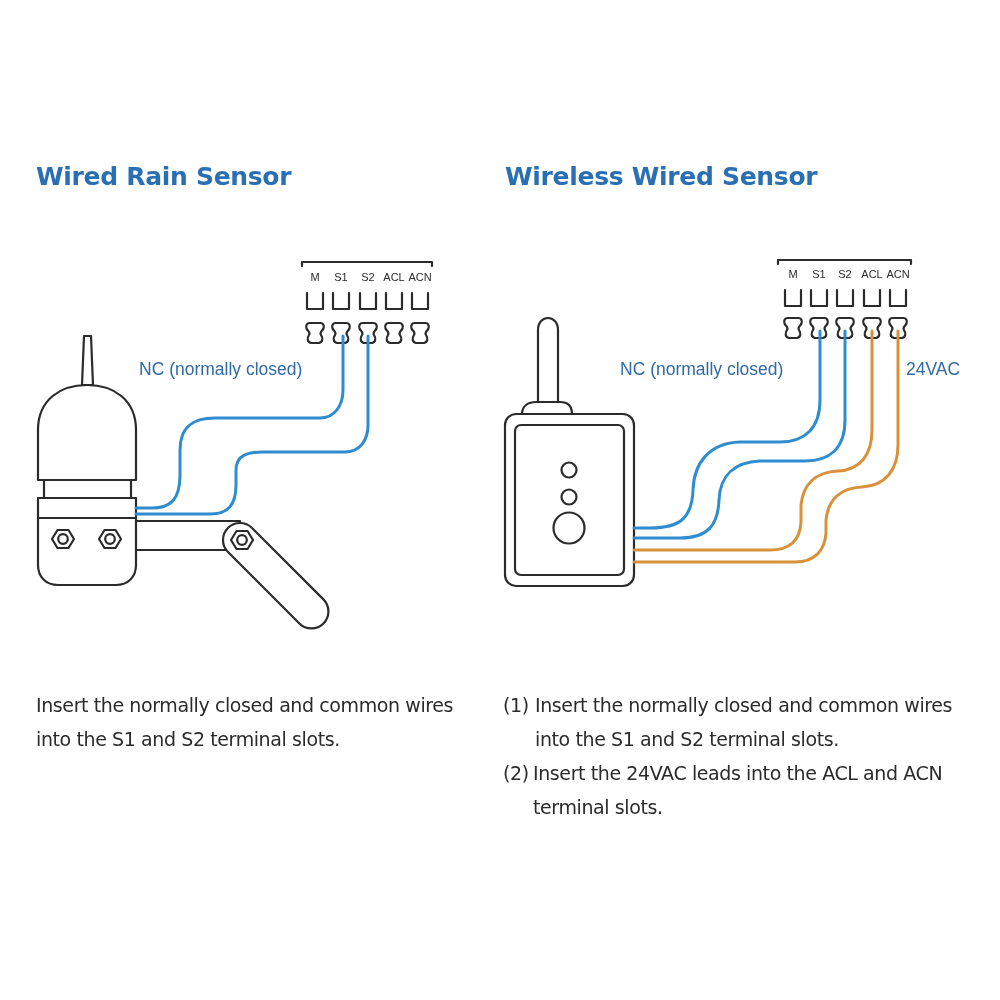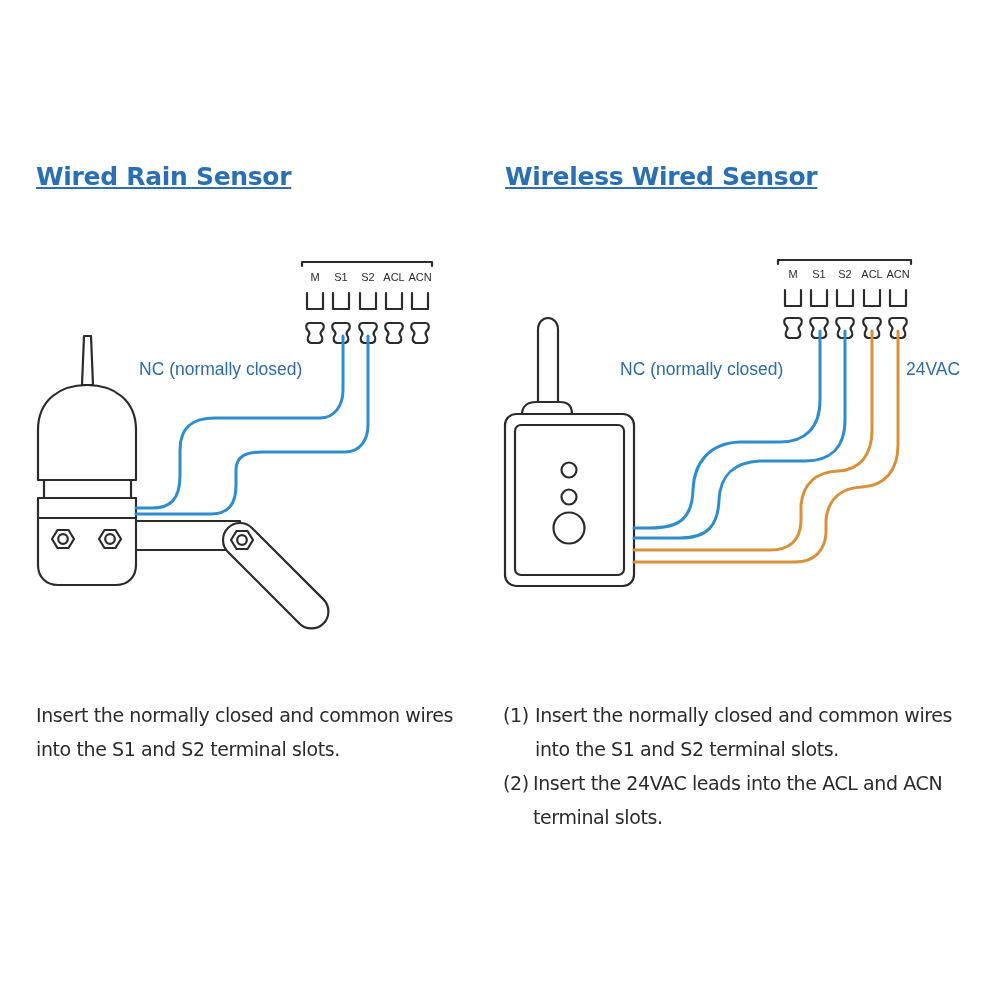--- a/index.html
+++ b/index.html
@@ -1,27 +1,27 @@
 <!DOCTYPE html>
 <html><head>
   <meta charset="utf-8">
   <style>
     html, body { margin: 0; padding: 0; background: #ffffff; }
     body { width: 1000px; height: 1000px; position: relative; overflow: hidden; font-family: "Liberation Sans", sans-serif; }
-    .panel-title { position: absolute; top: 162px; font-family: "DejaVu Sans", sans-serif; font-weight: bold; font-size: 25px; color: #2a6fb4; letter-spacing: -0.3px; margin: 0; text-decoration: underline; }
+    .panel-title { position: absolute; top: 162px; font-family: "DejaVu Sans", sans-serif; font-weight: bold; font-size: 25px; color: #2a6fb4; letter-spacing: -0.3px; margin: 0; }
     #title-wired { left: 36px; }
     #title-wireless { left: 505px; }
     svg.diagram { position: absolute; left: 0; top: 0; width: 1000px; height: 1000px; }
     .outline { fill: #ffffff; stroke: #2b2b2b; stroke-width: 2.2; stroke-linejoin: round; stroke-linecap: round; }
     .outline-nf { fill: none; stroke: #2b2b2b; stroke-width: 2.2; stroke-linejoin: round; stroke-linecap: round; }
     .wire-blue { fill: none; stroke: #2e8ccf; stroke-width: 3; stroke-linecap: round; stroke-linejoin: round; }
     .wire-orange { fill: none; stroke: #d8913a; stroke-width: 3; stroke-linecap: round; stroke-linejoin: round; }
     .term-label { font-family: "Liberation Sans", sans-serif; font-size: 11px; fill: #2b2b2b; }
     .wire-label { font-family: "Liberation Sans", sans-serif; font-size: 17.5px; fill: #2f6aa6; }
-    .instr { position: absolute; font-family: "DejaVu Sans", sans-serif; font-size: 19px; color: #2b2b2b; line-height: 34px; letter-spacing: -0.4px; margin-top: 10px; }
+    .instr { position: absolute; font-family: "DejaVu Sans", sans-serif; font-size: 19px; color: #2b2b2b; line-height: 34px; letter-spacing: -0.4px; }
     #instr-wired { left: 36px; top: 688px; width: 440px; }
     #instr-wireless { left: 503px; top: 688px; width: 470px; }
     .step { display: flex; }
     .step-num { display: inline-block; width: 32px; flex: 0 0 auto; }
     .step-text { flex: 1; }
     #instr-wireless .step:nth-child(2) .step-num { width: 30px; }
   </style>
 </head>
 <body>
 

